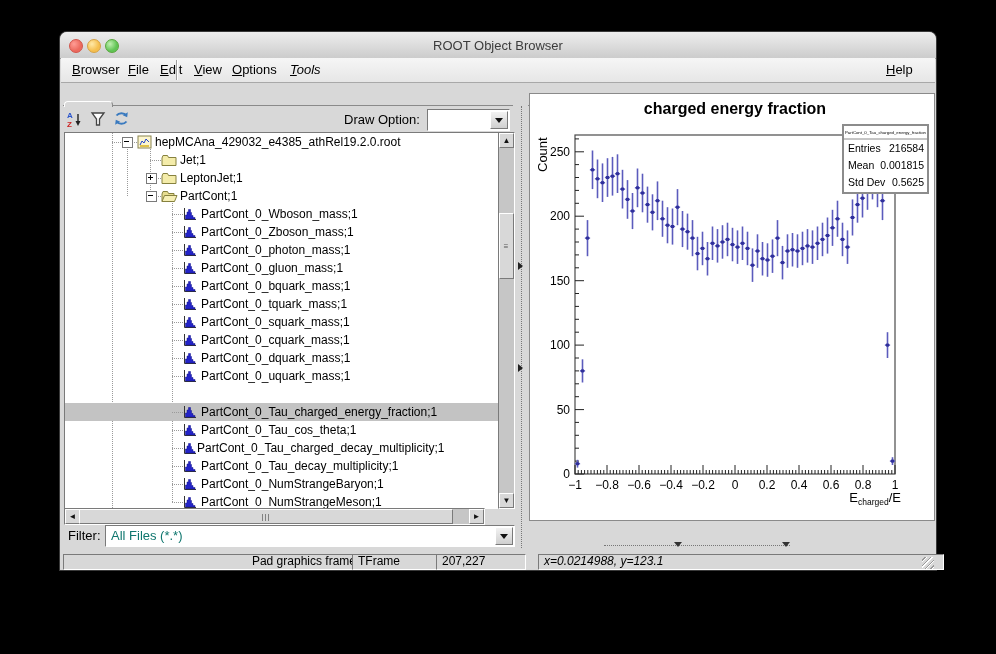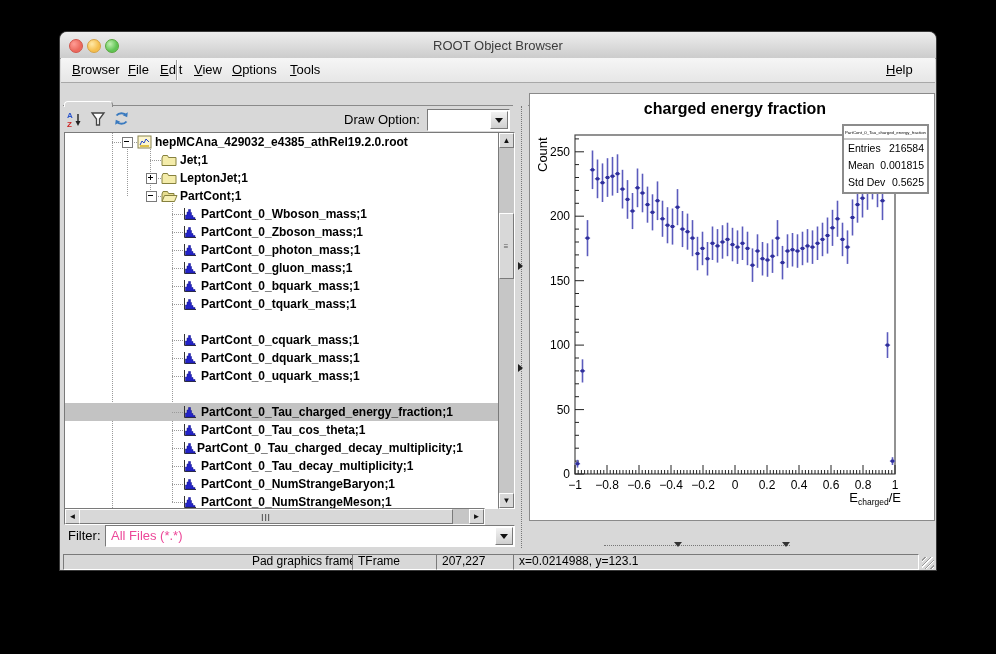--- a/index.html
+++ b/index.html
@@ -21,40 +21,40 @@
            border-bottom:1px solid #a8a8a8;}
   .menu-item{position:absolute;top:3px;height:18px;line-height:18px;font-size:13px;color:#000;padding:0 8px;}
   .menu-item .ul{text-decoration:underline;}
   #menu-sep{left:176px;top:60px;width:1px;height:20px;background:#9f9f9f;border-right:1px solid #fff;}
   
   .tab{position:absolute;height:21px;background:#d8d8d8;border:1px solid #888;border-bottom:none;
        border-radius:4px 4px 0 0;border-top-color:#fff;border-left-color:#fff;
        font-size:13px;line-height:20px;padding:0 10px;color:#000;margin-top:16px;}
   .tabline{position:absolute;height:1px;background:#8a8a8a;}
   
-  .sunken{border:1px solid;border-color:#7a7a7a #ffffff #ffffff #7a7a7a;font-weight:bold;}
+  .sunken{border:1px solid;border-color:#7a7a7a #ffffff #ffffff #7a7a7a;}
   #tree{background:#fff;overflow:hidden;}
   .tree-row{position:absolute;left:0;width:100%;height:18px;}
   .tree-row.sel{background:#c3c3c3;}
   .tree-label{position:absolute;top:2px;font-size:12px;color:#000;white-space:nowrap;}
   .expander{position:absolute;top:4px;width:9px;height:9px;background:#fff;border:1px solid #7a7a7a;}
   .expander:before{content:"";position:absolute;left:1px;top:3px;width:5px;height:1px;background:#000;}
   .expander.plus:after{content:"";position:absolute;left:3px;top:1px;width:1px;height:5px;background:#000;}
   .ticon{position:absolute;top:2px;}
   .guide{position:absolute;width:0;border-left:1px dotted #9a9a9a;}
   .stub{position:absolute;height:0;border-top:1px dotted #9a9a9a;}
   
   .sb-track{background:#c6c6c6;}
   .sb-btn{position:absolute;background:#d8d8d8;border:1px solid;border-color:#fff #7a7a7a #7a7a7a #fff;
           display:flex;align-items:center;justify-content:center;font-size:8px;color:#111;}
   .sb-thumb{position:absolute;background:#d8d8d8;border:1px solid;border-color:#fff #7a7a7a #7a7a7a #fff;
           display:flex;align-items:center;justify-content:center;font-size:8px;color:#555;letter-spacing:1px;}
   
   .combo{position:absolute;background:#fff;border:1px solid;border-color:#7a7a7a #fff #fff #7a7a7a;}
-  .combo .val{position:absolute;left:5px;top:2px;font-size:13px;color:#ec4899;white-space:nowrap;}
+  .combo .val{position:absolute;left:5px;top:2px;font-size:13px;color:#0f766e;white-space:nowrap;}
   .combo .btn{position:absolute;right:1px;top:1px;bottom:1px;width:16px;background:linear-gradient(#f2f2f2,#cfcfcf);
               border:1px solid;border-color:#fff #7a7a7a #7a7a7a #fff;display:flex;align-items:center;justify-content:center;}
   .tri-down{width:0;height:0;border-left:4px solid transparent;border-right:4px solid transparent;border-top:5px solid #111;}
   .lbl{font-size:13px;color:#000;}
   
   .status-cell{position:absolute;top:554px;height:14px;background:#d8d8d8;border:1px solid;
                border-color:#7a7a7a #fff #fff #7a7a7a;font-size:12px;color:#000;line-height:13px;padding-left:5px;}
   #resize-grip{right:62px;top:557px;width:12px;height:12px;
       background:repeating-linear-gradient(135deg,transparent 0 2px,#999 2px 3px,#fff 3px 4px);}
   
@@ -78,21 +78,21 @@
   <div class="abs tl" id="tl-green"></div>
   <div class="abs" id="title-text">ROOT Object Browser</div>
 
   <div class="abs" id="menubar"></div>
   <div class="abs" id="menu-items">
       <div class="menu-item" style="left: 64px; top: 61px;"><span class="ul">B</span><span class="rest">rowser</span></div>
       <div class="menu-item" style="left: 120px; top: 61px;"><span class="ul">F</span><span class="rest">ile</span></div>
       <div class="menu-item" style="left: 152px; top: 61px;"><span class="ul">E</span><span class="rest">dit</span></div>
       <div class="menu-item" style="left: 186px; top: 61px;"><span class="ul">V</span><span class="rest">iew</span></div>
       <div class="menu-item" style="left: 224px; top: 61px;"><span class="ul">O</span><span class="rest">ptions</span></div>
-      <div class="menu-item" style="left: 282px; top: 61px;"><span class="ul">T</span><span class="rest">ools</span></div>
+      <div class="menu-item" style="left: 282px; top: 61px; font-style: italic;"><span class="ul">T</span><span class="rest">ools</span></div>
     </div>
   <div class="abs" id="menu-sep"></div>
   <div class="menu-item" id="menu-help" style="left:878px;top:61px;"><span class="ul">H</span><span class="rest">elp</span></div>
 
   <div class="abs tabline" style="left:63px;top:105px;width:450px;"></div>
   <div class="tab" style="left:64px;top:85px;">Files</div>
 
   <div class="abs" style="left:63px;top:107px;width:450px;height:25px;background:#d8d8d8;"></div>
   <div class="abs" style="left:66px;top:110px;width:17px;height:18px;">
     <svg width="17" height="18">
@@ -202,20 +202,28 @@
           </svg></span>
         <span class="tree-label" style="left: 136px;">PartCont_0_bquark_mass;1</span>
       </div>
       <div class="tree-row" style="top: 162px;">
         <div class="stub" style="left: 107px; top: 9px; width: 11px;"></div>
         <span class="ticon" style="left: 118px;"><svg width="14" height="14">
             <path d="M1.5,1 L1.5,12.5 L13,12.5" stroke="#333" fill="none"></path>
             <path d="M2.5,12 L2.5,8 L4,8 L4,5 L5.5,5 L5.5,2.5 L7.5,2.5 L7.5,5.5 L8.5,5.5 L8.5,8.5 L10,8.5 L10,10.5 L12,10.5 L12,12 Z" fill="#2323c8" stroke="#11118a" stroke-width="0.5"></path>
           </svg></span>
         <span class="tree-label" style="left: 136px;">PartCont_0_tquark_mass;1</span>
+      </div>
+      <div class="tree-row" style="top: 180px;">
+        <div class="stub" style="left: 107px; top: 9px; width: 11px;"></div>
+        <span class="ticon" style="left: 118px;"><svg width="14" height="14">
+            <path d="M1.5,1 L1.5,12.5 L13,12.5" stroke="#333" fill="none"></path>
+            <path d="M2.5,12 L2.5,8 L4,8 L4,5 L5.5,5 L5.5,2.5 L7.5,2.5 L7.5,5.5 L8.5,5.5 L8.5,8.5 L10,8.5 L10,10.5 L12,10.5 L12,12 Z" fill="#2323c8" stroke="#11118a" stroke-width="0.5"></path>
+          </svg></span>
+        <span class="tree-label" style="left: 136px;">PartCont_0_squark_mass;1</span>
       </div>
       <div class="tree-row" style="top: 198px;">
         <div class="stub" style="left: 107px; top: 9px; width: 11px;"></div>
         <span class="ticon" style="left: 118px;"><svg width="14" height="14">
             <path d="M1.5,1 L1.5,12.5 L13,12.5" stroke="#333" fill="none"></path>
             <path d="M2.5,12 L2.5,8 L4,8 L4,5 L5.5,5 L5.5,2.5 L7.5,2.5 L7.5,5.5 L8.5,5.5 L8.5,8.5 L10,8.5 L10,10.5 L12,10.5 L12,12 Z" fill="#2323c8" stroke="#11118a" stroke-width="0.5"></path>
           </svg></span>
         <span class="tree-label" style="left: 136px;">PartCont_0_cquark_mass;1</span>
       </div>
       <div class="tree-row" style="top: 216px;">
@@ -671,15 +679,15 @@
       </svg>
   </div>
 
   <div class="abs doth" style="left:604px;top:545px;width:186px;"></div>
   <div class="shutter-arrow" style="left:674px;top:542px;"></div>
   <div class="shutter-arrow" style="left:782px;top:542px;"></div>
 
   <div class="status-cell" style="left:63px;width:287px;text-align:right;">Pad graphics frame</div>
   <div class="status-cell" style="left:352px;width:82px;">TFrame</div>
   <div class="status-cell" style="left:436px;width:83px;">207,227</div>
-  <div class="status-cell" style="left:513px;width:399px;">x=0.0214988, y=123.1</div>
+  <div class="status-cell" style="left:538px;width:399px;font-style:italic;">x=0.0214988, y=123.1</div>
   <div class="abs" id="resize-grip"></div>
 </div>
 
 </body></html>

